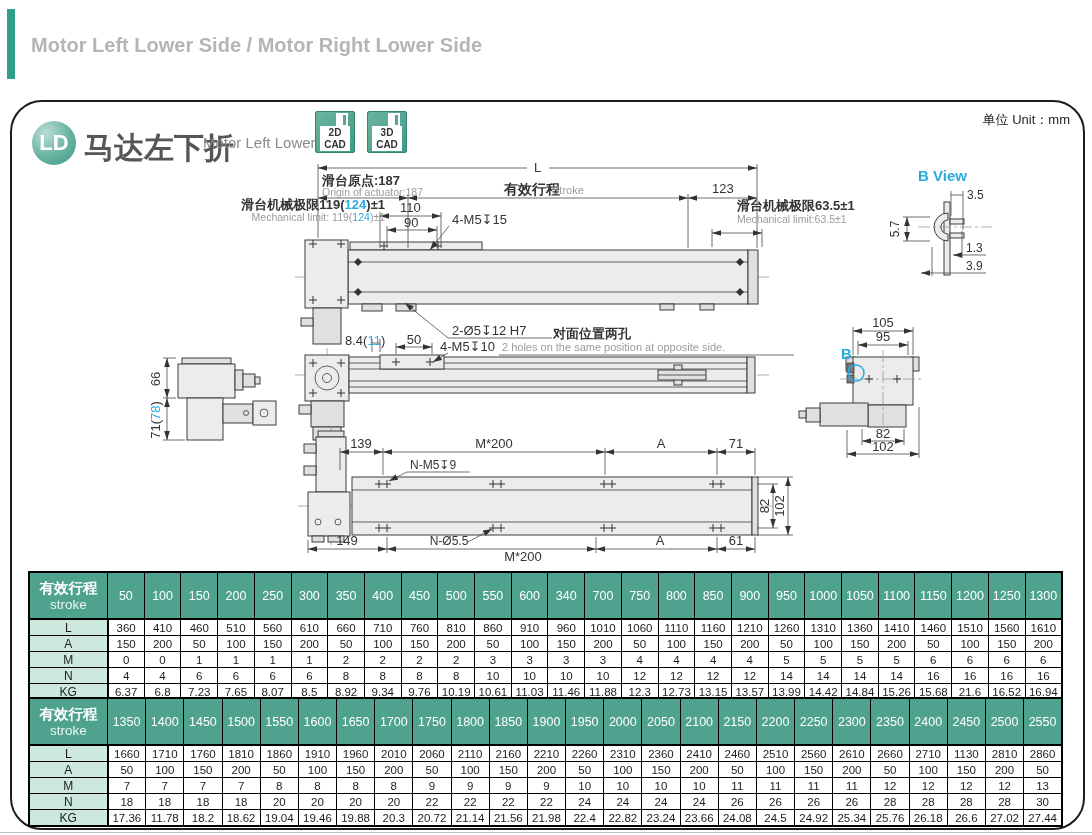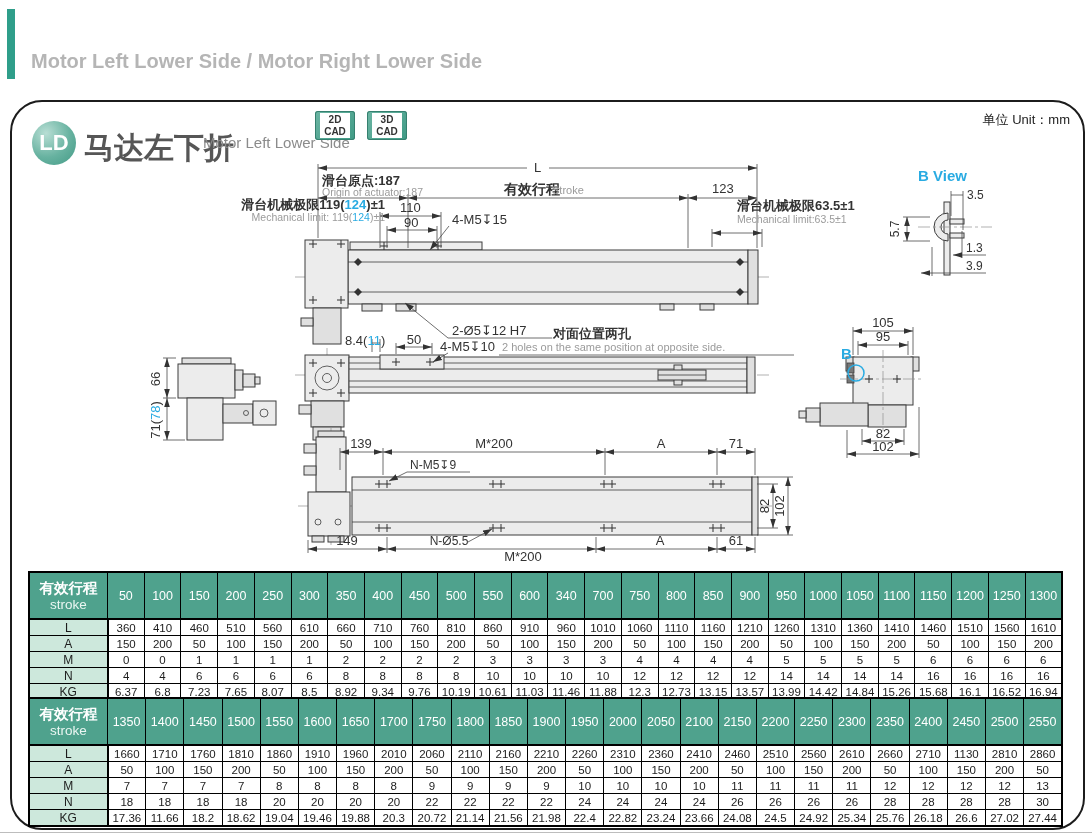--- a/index.html
+++ b/index.html
@@ -1,32 +1,32 @@
 <!DOCTYPE html>
 <html><head>
 <meta charset="utf-8">
 <style>
   html,body{margin:0;padding:0;background:#fff;}
   .page{position:relative;width:1092px;height:835px;background:#fff;overflow:hidden;
         font-family:"Liberation Sans", sans-serif;}
   
   .accent-bar{position:absolute;left:7px;top:9px;width:8px;height:70px;background:#2f9e8a;}
   .page-title{position:absolute;left:30px;top:8px;margin:0;font-size:33px;font-weight:bold;color:#4b4b4b;letter-spacing:1px;}
-  .page-subtitle{position:absolute;left:31px;top:50px;margin:0;font-size:20px;font-weight:bold;color:#b5b5b5;}
+  .page-subtitle{position:absolute;left:31px;top:34px;margin:0;font-size:20px;font-weight:bold;color:#b5b5b5;}
   .bottom-rule{position:absolute;left:0;top:832px;width:1092px;height:1px;background:#bdbdbd;}
   
   .panel{position:absolute;left:10px;top:100px;width:1071px;height:726px;border:2px solid #1c1c1c;border-radius:32px;background:#fff;}
   .ld-badge{position:absolute;left:32px;top:121px;width:44px;height:44px;border-radius:50%;
             background:radial-gradient(circle at 32% 28%, #b8ded4, #67b2a0 55%, #4a9f8b 90%);
             color:#fff;font-size:22px;font-weight:bold;display:flex;align-items:center;justify-content:center;}
   .model-cn{position:absolute;left:84px;top:128px;font-size:30px;font-weight:bold;color:#565656;}
   .model-en{position:absolute;left:203px;top:134px;font-size:15px;color:#8b8b8b;}
   .unit-label{position:absolute;left:930px;top:111px;width:140px;text-align:right;font-size:13px;color:#222;}
   
-  .cad-btn{position:absolute;top:111px;width:40px;height:29px;border-radius:3px;cursor:pointer;
+  .cad-btn{position:absolute;top:111px;width:40px;height:42px;border-radius:3px;cursor:pointer;
            background:linear-gradient(135deg,#6cb5a3,#3f9a85);box-shadow:inset 0 0 0 1px #35806f;}
   .cad-2d{left:315px;} .cad-3d{left:367px;text-decoration:underline;}
   .cad-shutter{position:absolute;top:2px;right:7px;width:12px;height:14px;background:#fff;}
   .cad-shutter:after{content:"";position:absolute;right:2px;top:2px;width:3px;height:10px;background:#57a694;}
   .cad-label{position:absolute;left:5px;bottom:2px;width:30px;height:25px;background:#fff;
              font-size:10px;line-height:12px;font-weight:bold;color:#333;text-align:center;padding-top:1px;box-sizing:border-box;}
   
   svg.drawing{position:absolute;left:0;top:0;width:1092px;height:835px;}
   svg.drawing text{font-family:"Liberation Sans", sans-serif;}
   .part {fill:#ececec;stroke:#3c3c3c;stroke-width:1;}
@@ -504,21 +504,21 @@
           <td>11.88</td>
           <td>12.3</td>
           <td>12.73</td>
           <td>13.15</td>
           <td>13.57</td>
           <td>13.99</td>
           <td>14.42</td>
           <td>14.84</td>
           <td>15.26</td>
           <td>15.68</td>
-          <td>16.1</td>
+          <td>21.6</td>
           <td>16.52</td>
           <td>16.94</td>
         </tr>
       </tbody>
     </table>
   <table class="spec spec-2">
       <thead>
         <tr>
           <th class="stroke-head">
             <div class="cn">有效行程</div>
@@ -660,21 +660,21 @@
           <td>26</td>
           <td>28</td>
           <td>28</td>
           <td>28</td>
           <td>28</td>
           <td>30</td>
         </tr>
         <tr>
           <td class="rowlabel">KG</td>
           <td>17.36</td>
-          <td>11.66</td>
+          <td>11.78</td>
           <td>18.2</td>
           <td>18.62</td>
           <td>19.04</td>
           <td>19.46</td>
           <td>19.88</td>
           <td>20.3</td>
           <td>20.72</td>
           <td>21.14</td>
           <td>21.56</td>
           <td>21.98</td>

